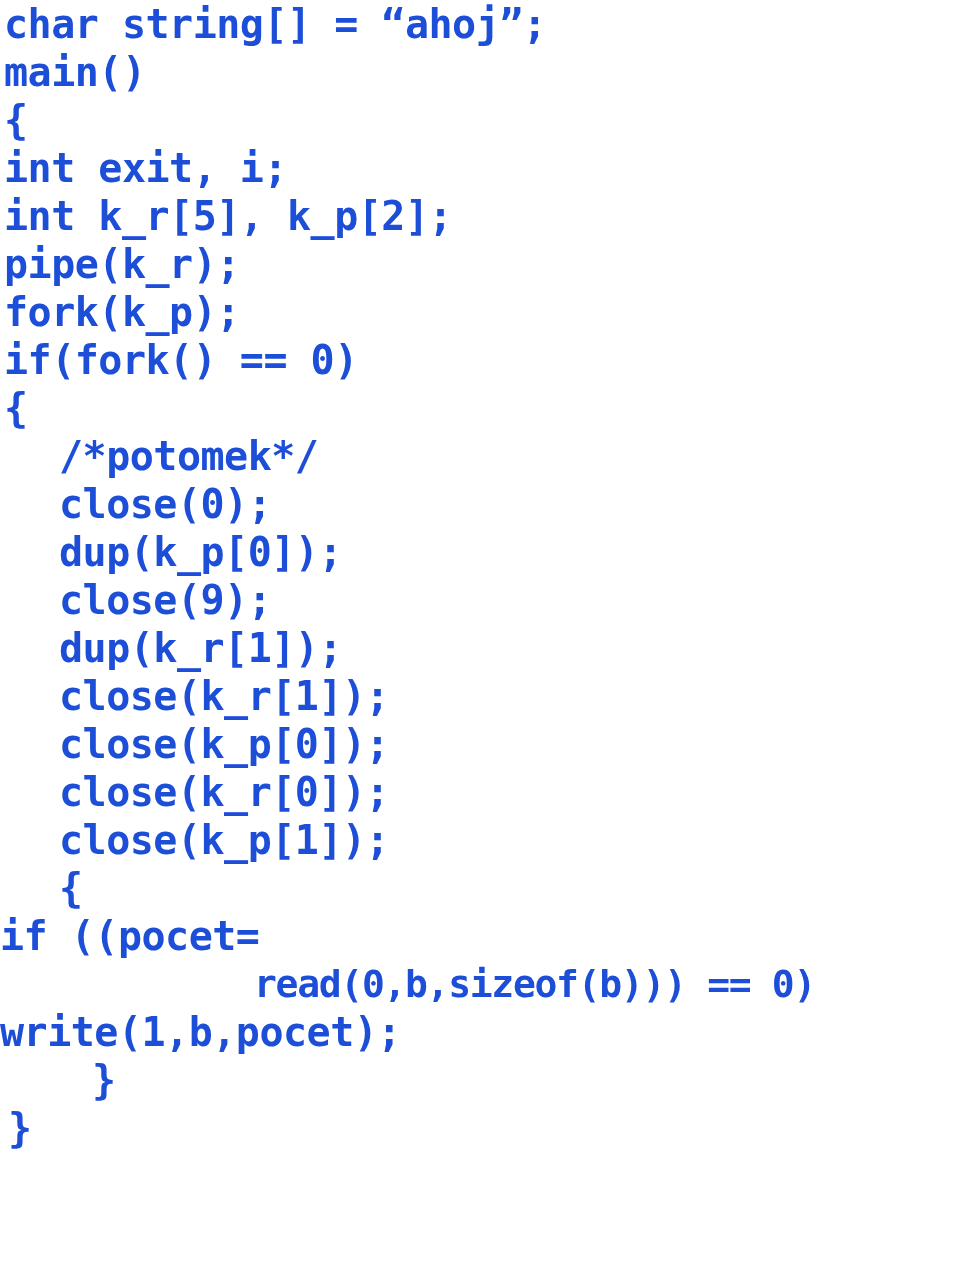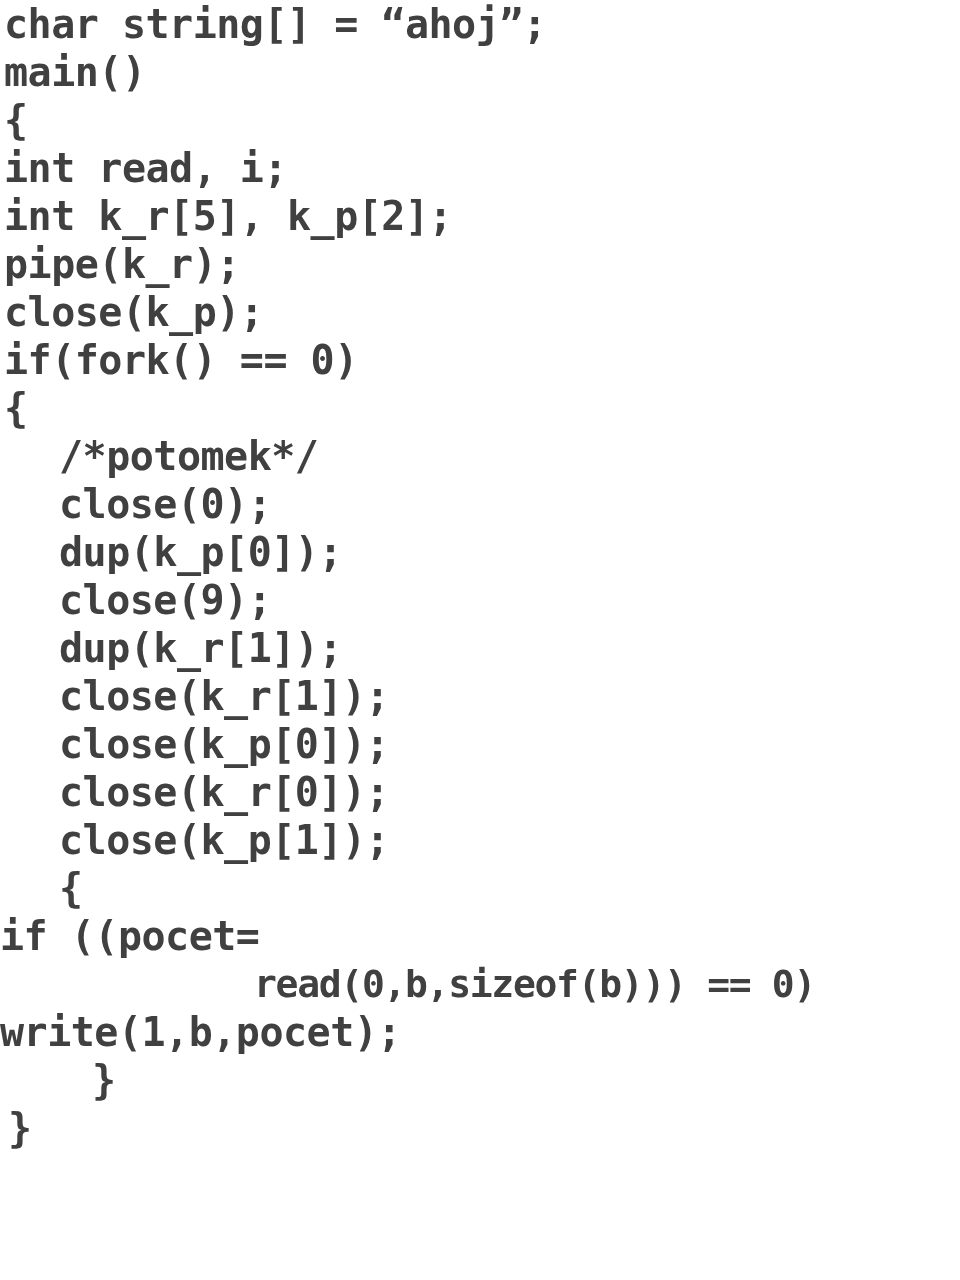--- a/index.html
+++ b/index.html
@@ -19,21 +19,21 @@
     width: 960px;
     height: 1280px;
     background: #ffffff;
     padding: 0;
   }
   .code-line {
     position: relative;
     height: 48px;
     line-height: 48px;
     white-space: pre;
-    color: #404040;
+    color: #1d4ed8;
     font-family: "DejaVu Sans Mono", "Liberation Mono", monospace;
     font-weight: bold;
     font-size: 40px;
     letter-spacing: -0.5px;
     margin: 0;
     padding: 0;
   }
   
   .ind-0 { padding-left: 4px; }
   .ind-1 { padding-left: 59px; }
@@ -47,24 +47,24 @@
     letter-spacing: -1.3px;
   }
 </style>
 </head>
 <body>
 
 <div id="code-listing">
     <div class="code-line ind-0">char string[] = “ahoj”;</div>
     <div class="code-line ind-0">main()</div>
     <div class="code-line ind-0">{</div>
-    <div class="code-line ind-0">int read, i;</div>
+    <div class="code-line ind-0">int exit, i;</div>
     <div class="code-line ind-0">int k_r[5], k_p[2];</div>
     <div class="code-line ind-0">pipe(k_r);</div>
-    <div class="code-line ind-0">close(k_p);</div>
+    <div class="code-line ind-0">fork(k_p);</div>
     <div class="code-line ind-0">if(fork() == 0)</div>
     <div class="code-line ind-0">{</div>
     <div class="code-line ind-1">/*potomek*/</div>
     <div class="code-line ind-1">close(0);</div>
     <div class="code-line ind-1">dup(k_p[0]);</div>
     <div class="code-line ind-1">close(9);</div>
     <div class="code-line ind-1">dup(k_r[1]);</div>
     <div class="code-line ind-1">close(k_r[1]);</div>
     <div class="code-line ind-1">close(k_p[0]);</div>
     <div class="code-line ind-1">close(k_r[0]);</div>

